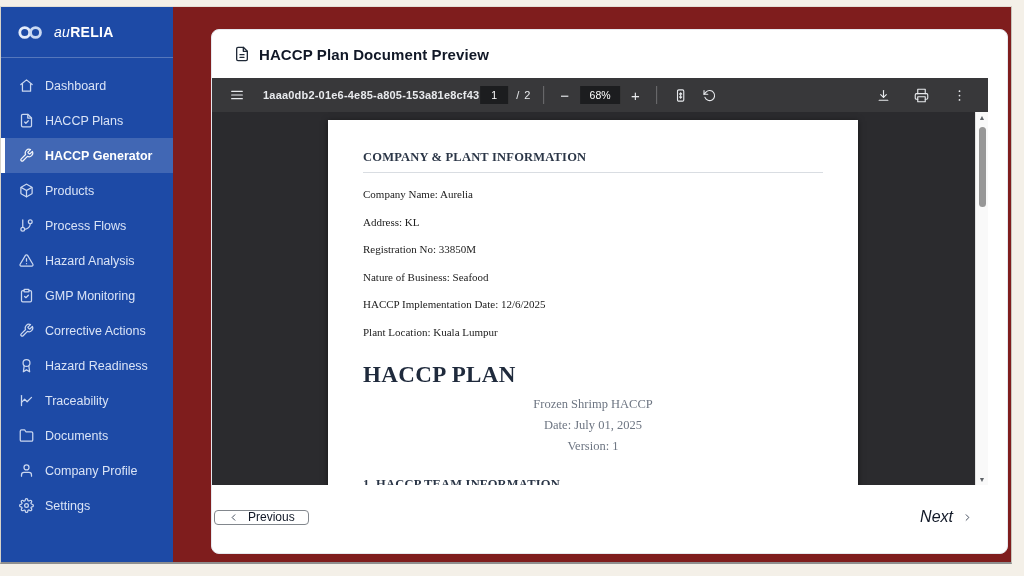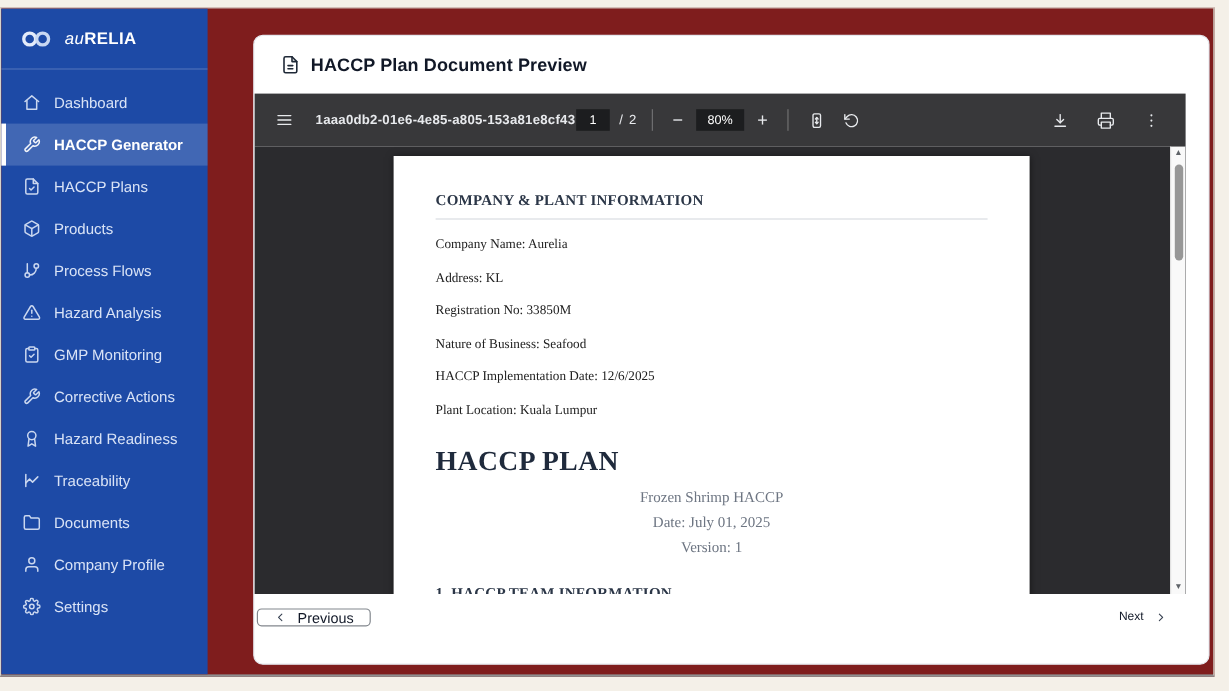--- a/index.html
+++ b/index.html
@@ -25,21 +25,21 @@
 
   
   .card{position:absolute;left:210px;top:22px;width:797px;height:525px;background:#fff;
     border:1px solid #e6e8ee;border-radius:8px;box-sizing:border-box;overflow:hidden;}
   .card-header{display:flex;align-items:center;gap:9px;height:48px;padding:0 22px;box-sizing:border-box;}
   .card-title{font-size:15px;font-weight:700;color:#111827;letter-spacing:.1px;}
   .card-header svg{stroke:#1f2937;fill:none;stroke-width:2;stroke-linecap:round;stroke-linejoin:round;}
 
   
   .pdf-embed{width:776px;}
-  .pdf-toolbar{height:44px;background:#38383a;display:flex;align-items:center;padding:0 14px;
+  .pdf-toolbar{height:34px;background:#38383a;display:flex;align-items:center;padding:0 14px;
     position:relative;color:#e8eaed;box-sizing:border-box;}
   .pdf-toolbar svg{stroke:#e8eaed;fill:none;stroke-width:1.8;stroke-linecap:round;stroke-linejoin:round;}
   .tb-btn{background:none;border:none;color:#e8eaed;cursor:pointer;padding:2px 3px;display:flex;align-items:center;}
   .tb-filename{font-size:11px;font-weight:600;margin-left:15px;letter-spacing:.2px;color:#e8eaed;}
   .tb-center{position:absolute;left:50%;transform:translateX(-50%);display:flex;align-items:center;gap:8px;}
   .page-box,.zoom-box{height:18px;background:#1c1d1f;color:#fff;font-size:10.5px;
     display:flex;align-items:center;justify-content:center;}
   .page-box{min-width:22px;padding:0 3px;}
   .zoom-box{width:40px;}
   .page-sep-group{font-size:11px;color:#e8eaed;display:flex;gap:5px;}
@@ -64,22 +64,22 @@
   .pv-arrow{position:absolute;left:0;width:100%;text-align:center;font-size:7px;color:#5f6368;cursor:pointer;}
   .pv-arrow.up{top:2px;} .pv-arrow.down{bottom:2px;}
   .pv-thumb{position:absolute;left:3px;top:15px;width:7px;height:80px;background:#979797;border-radius:4px;cursor:pointer;}
 
   
   .card-footer{position:absolute;left:0;right:0;top:455px;display:flex;justify-content:space-between;
     align-items:center;padding:22px 28px 0 2px;box-sizing:border-box;}
   .btn-prev{display:flex;align-items:center;gap:9px;height:15px;padding:0 13px;background:#fff;
     border:1px solid #82878d;border-radius:4px;font-size:12px;color:#111827;cursor:pointer;
     font-family:"Liberation Sans",sans-serif;}
-  .btn-next{display:flex;align-items:center;gap:9px;background:none;border:none;font-size:10px;
-    color:#111827;cursor:pointer;font-family:"Liberation Sans",sans-serif;}
+  .btn-next{display:flex;align-items:center;gap:9px;background:none;border:none;font-size:16px;
+    color:#111827;cursor:pointer;font-family:"Liberation Sans",sans-serif;font-style:italic;}
   .btn-prev svg,.btn-next svg{stroke:#374151;fill:none;stroke-width:2;stroke-linecap:round;stroke-linejoin:round;}
 </style>
 </head>
 <body>
 
 <div class="window">
 
   <aside class="sidebar">
     <div class="logo-row">
       <span style="display:flex;">
@@ -94,37 +94,37 @@
     <nav class="nav">
       <div class="nav-item">
         <span class="nav-ico">
             <svg width="15" height="15" viewBox="0 0 24 24">
               <path d="M3 10.5 12 3l9 7.5"></path>
               <path d="M5.5 9.2V21h13V9.2"></path>
             </svg>
           </span>
         <span>Dashboard</span>
       </div>
-      <div class="nav-item active">
-        <span class="nav-ico">
-            <svg width="15" height="15" viewBox="0 0 24 24">
-              <path d="M14.7 6.3a1 1 0 0 0 0 1.4l1.6 1.6a1 1 0 0 0 1.4 0l3.77-3.77a6 6 0 0 1-7.94 7.94l-6.91 6.91a2.12 2.12 0 0 1-3-3l6.91-6.91a6 6 0 0 1 7.94-7.94l-3.76 3.76z"></path>
-            </svg>
-          </span>
-        <span>HACCP Generator</span>
-      </div>
       <div class="nav-item">
         <span class="nav-ico">
             <svg width="15" height="15" viewBox="0 0 24 24">
               <path d="M14 2H6a2 2 0 0 0-2 2v16a2 2 0 0 0 2 2h12a2 2 0 0 0 2-2V8z"></path>
               <path d="M14 2v6h6"></path>
               <polyline points="9 14.5 11 16.5 15 12.5"></polyline>
             </svg>
           </span>
         <span>HACCP Plans</span>
+      </div>
+      <div class="nav-item active">
+        <span class="nav-ico">
+            <svg width="15" height="15" viewBox="0 0 24 24">
+              <path d="M14.7 6.3a1 1 0 0 0 0 1.4l1.6 1.6a1 1 0 0 0 1.4 0l3.77-3.77a6 6 0 0 1-7.94 7.94l-6.91 6.91a2.12 2.12 0 0 1-3-3l6.91-6.91a6 6 0 0 1 7.94-7.94l-3.76 3.76z"></path>
+            </svg>
+          </span>
+        <span>HACCP Generator</span>
       </div>
       <div class="nav-item">
         <span class="nav-ico">
             <svg width="15" height="15" viewBox="0 0 24 24">
               <path d="M21 16V8a2 2 0 0 0-1-1.73l-7-4a2 2 0 0 0-2 0l-7 4A2 2 0 0 0 3 8v8a2 2 0 0 0 1 1.73l7 4a2 2 0 0 0 2 0l7-4A2 2 0 0 0 21 16z"></path>
               <polyline points="3.3 7 12 12 20.7 7"></polyline>
               <line x1="12" y1="22" x2="12" y2="12"></line>
             </svg>
           </span>
         <span>Products</span>
@@ -241,21 +241,21 @@
         <span class="tb-filename">1aaa0db2-01e6-4e85-a805-153a81e8cf43</span>
 
         <div class="tb-center">
           <span class="page-box">1</span>
           <span class="page-sep-group">
               <span>/</span>
               <span>2</span>
             </span>
           <span class="tb-divider"></span>
           <button class="tb-btn tb-glyph">−</button>
-          <span class="zoom-box">80%</span>
+          <span class="zoom-box">68%</span>
           <button class="tb-btn tb-glyph">+</button>
           <span class="tb-divider"></span>
           <button class="tb-btn">
             <svg width="15" height="15" viewBox="0 0 24 24">
                 <rect x="7" y="3" width="10" height="18" rx="2"></rect>
                 <path d="M12 8.5v7"></path>
                 <path d="m10.2 9.8 1.8-1.9 1.8 1.9"></path>
                 <path d="m10.2 14.2 1.8 1.9 1.8-1.9"></path>
               </svg>
           </button>

